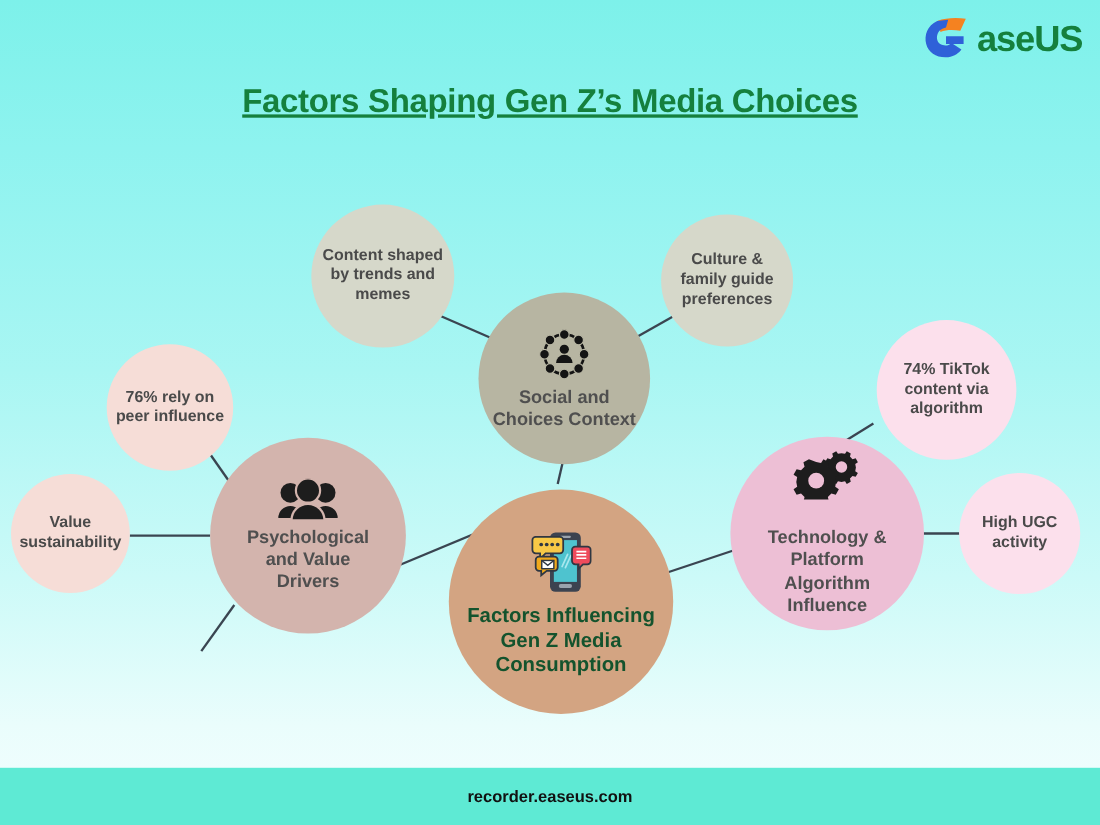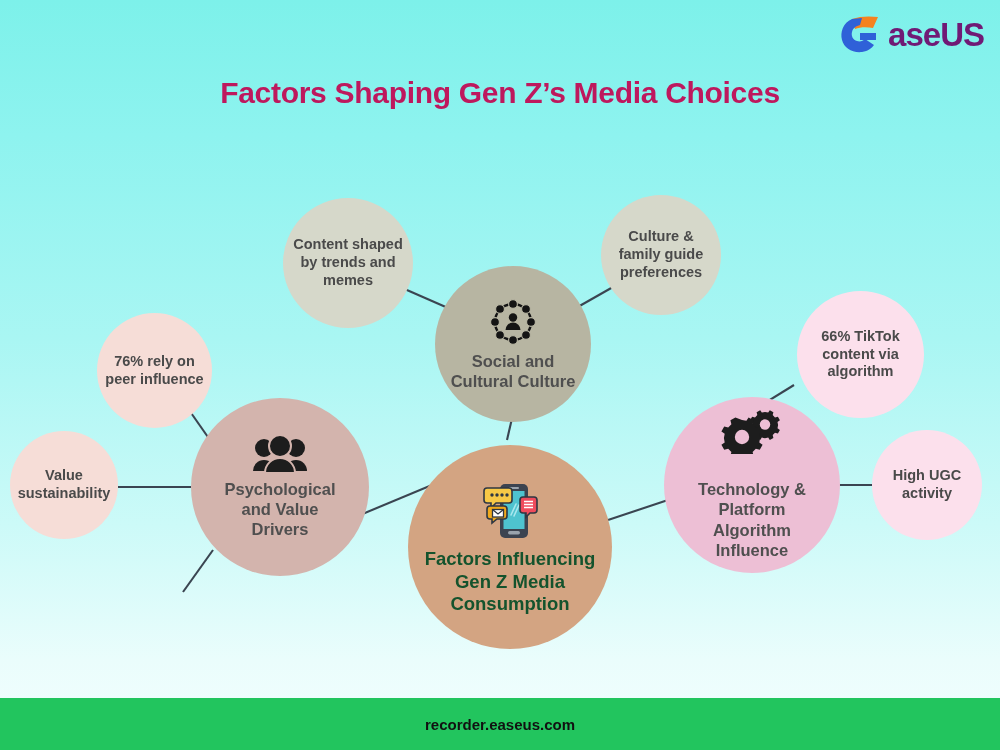--- a/index.html
+++ b/index.html
@@ -11,28 +11,29 @@
     overflow: hidden;
   }
 
   
   .logo {
     position:absolute; top:14px; right:16px;
     display:flex; align-items:center; gap:2px;
   }
   .logo-mark { width:46px; height:40px; display:block; }
   .logo-text {
-    font-size:33px; font-weight:bold; color:#701a75;
+    font-size:33px; font-weight:bold; color:#15803d;
     letter-spacing:-1px; line-height:1;
   }
   .page-title {
     position:absolute; top:76px; left:0; width:100%;
     text-align:center;
-    font-size:30px; font-weight:bold; color:#be185d;
+    font-size:30px; font-weight:bold; color:#15803d;
     letter-spacing:-0.3px;
+    text-decoration:underline;
   }
 
   
   .canvas { position:absolute; inset:0; }
   .edges { position:absolute; inset:0; width:1000px; height:750px; }
 
   .node {
     position:absolute;
     border-radius:50%;
     display:flex; flex-direction:column;
@@ -58,21 +59,21 @@
   .n-leaf { font-size:14.5px; color:#4a4a4a; }
   .leaf-blush { background:#f6ddd7; }
   .leaf-sage  { background:#d6d8ca; }
   .leaf-pink  { background:#fce0ec; }
 
   .node-icon { display:block; margin-bottom:4px; }
 
   
   .footer-bar {
     position:absolute; left:0; bottom:0; width:100%; height:52px;
-    background:#22c55e;
+    background:#5eead4;
     display:flex; align-items:center; justify-content:center;
   }
   .footer-text { font-size:15px; font-weight:bold; color:#111; }
 </style>
 </head>
 <body>
 
 <div class="logo">
   <svg class="logo-mark" viewBox="0 0 46 40">
     <path d="M12 5 C20 2 30 2 38 3 L33 14 C27 13 20 13 15 15 Z" fill="#f58220"></path>
@@ -154,21 +155,21 @@
           <circle cx="38" cy="12" r="4.4"></circle>
         <circle cx="43" cy="25" r="4.4"></circle>
           <circle cx="38" cy="38" r="4.4"></circle>
         <circle cx="25" cy="43" r="4.4"></circle>
           <circle cx="12" cy="38" r="4.4"></circle>
         <circle cx="7" cy="25" r="4.4"></circle>
           <circle cx="12" cy="12" r="4.4"></circle>
       </g>
     </svg>
     <span class="node-label">Social and
-Cultural Culture</span>
+Choices Context</span>
   </div>
 
   <div class="node n-branch-tech" style="left:664px; top:397px;">
     <svg class="node-icon" width="62" height="44" viewBox="0 0 62 44">
       <g fill="#1d1d1d">
         <path d="M44 2 l3.2 .6 1.6 -2.4 3.6 2 -.7 2.9 2.3 2.3 2.9 -.7 2 3.6 -2.4 1.6 .6 3.2 -.6 3.2 2.4 1.6 -2 3.6 -2.9 -.7 -2.3 2.3 .7 2.9 -3.6 2 -1.6 -2.4 -3.2 .6 -3.2 -.6 -1.6 2.4 -3.6 -2 .7 -2.9 -2.3 -2.3 -2.9 .7 -2 -3.6 2.4 -1.6 -.6 -3.2 .6 -3.2 -2.4 -1.6 2 -3.6 2.9 .7 2.3 -2.3 -.7 -2.9 3.6 -2 1.6 2.4 z"></path>
         <circle cx="44" cy="14.5" r="5.2" fill="#edbfd5"></circle>
       </g>
       <g fill="#1d1d1d">
         <path d="M21 10 l4.4 .8 2.2 -3.3 5 2.8 -1 4 3.2 3.2 4 -1 2.8 5 -3.3 2.2 .8 4.4 -.8 4.4 3.3 2.2 -2.8 5 -4 -1 -3.2 3.2 1 4 -5 2.8 -2.2 -3.3 -4.4 .8 -4.4 -.8 -2.2 3.3 -5 -2.8 1 -4 -3.2 -3.2 -4 1 -2.8 -5 3.3 -2.2 -.8 -4.4 .8 -4.4 -3.3 -2.2 2.8 -5 4 1 3.2 -3.2 -1 -4 5 -2.8 z"></path>
@@ -185,34 +186,34 @@
     <span class="node-label">76% rely on
 peer influence</span>
   </div>
 
   <div class="node n-leaf leaf-blush" style="left:10px; top:431px; width:108px; height:108px;">
     <span class="node-label">Value
 sustainability</span>
   </div>
 
 
-  <div class="node n-leaf leaf-sage" style="left:283px; top:198px; width:130px; height:130px;">
+  <div class="node n-leaf leaf-sage" style="left:283px; top:186px; width:130px; height:130px;">
     <span class="node-label">Content shaped
 by trends and
 memes</span>
   </div>
 
   <div class="node n-leaf leaf-sage" style="left:601px; top:195px; width:120px; height:120px;">
     <span class="node-label">Culture &amp;
 family guide
 preferences</span>
   </div>
 
   <div class="node n-leaf leaf-pink" style="left:797px; top:291px; width:127px; height:127px;">
-    <span class="node-label">66% TikTok
+    <span class="node-label">74% TikTok
 content via
 algorithm</span>
   </div>
 
   <div class="node n-leaf leaf-pink" style="left:872px; top:430px; width:110px; height:110px;">
     <span class="node-label">High UGC
 activity</span>
   </div>
 
 </div>

